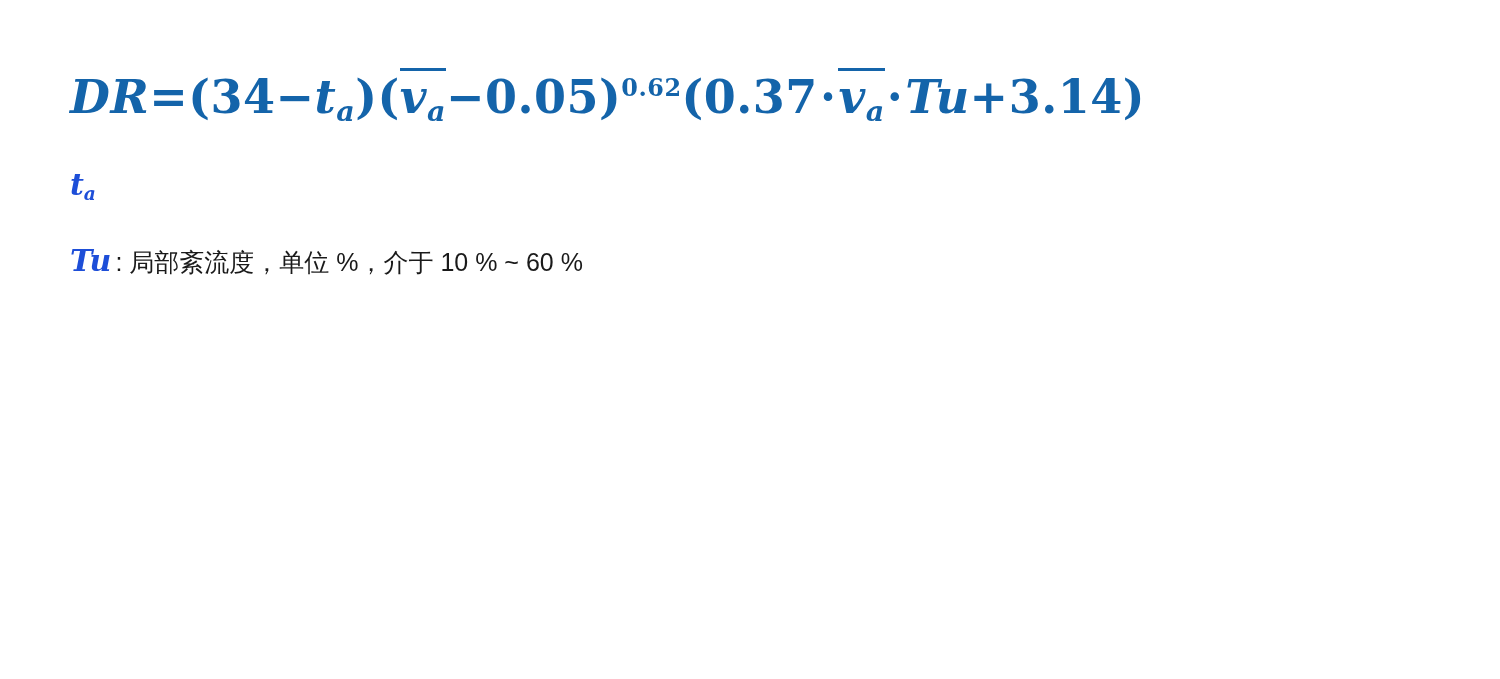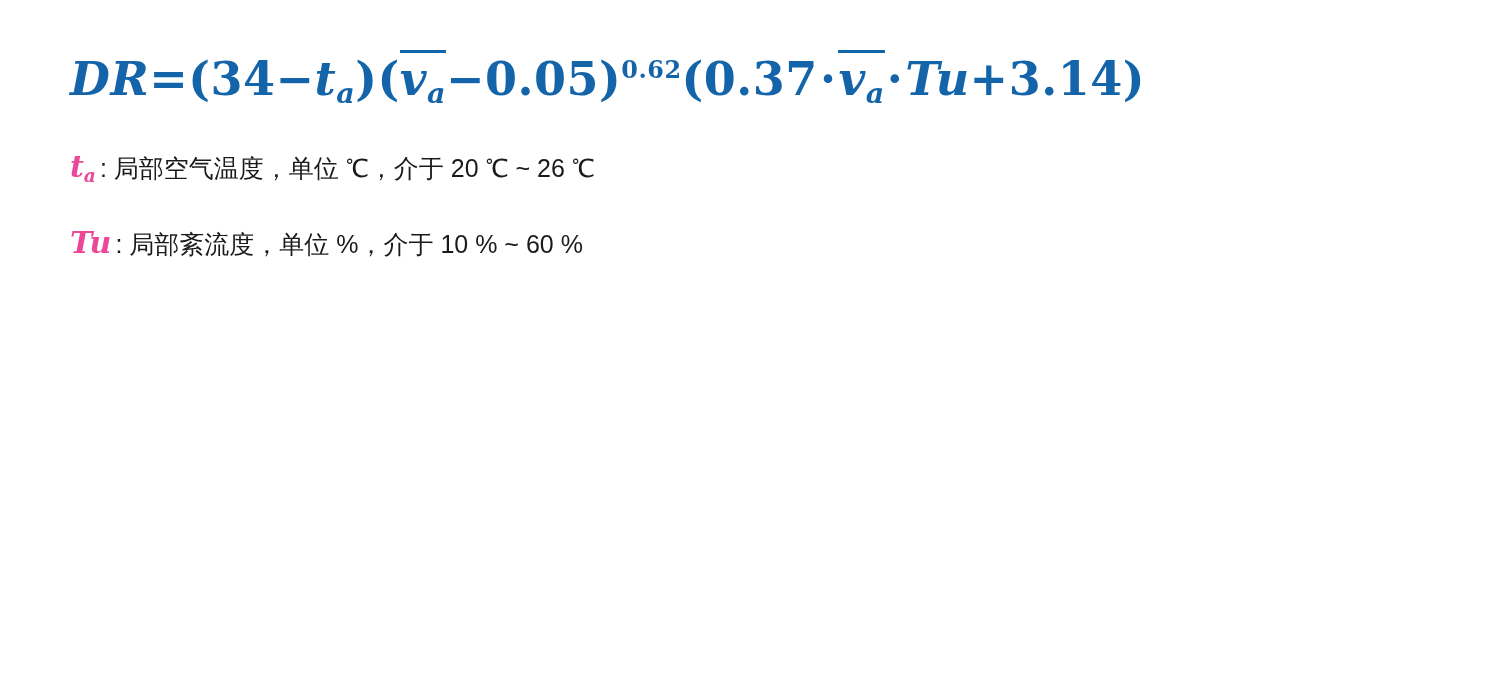--- a/index.html
+++ b/index.html
@@ -12,21 +12,21 @@
     background: #ffffff;
     font-family: "Liberation Sans", sans-serif;
     color: #1a1a1a;
     overflow: hidden;
   }
   .page {
     position: relative;
     width: 1500px;
     height: 679px;
     box-sizing: border-box;
-    padding: 24px 70px 0 70px;
+    padding: 42px 70px 0 70px;
   }
 
   
   .formula-line {
     color: #1464aa;
     font-family: "DejaVu Serif", serif;
     font-weight: bold;
     font-style: italic;
     font-size: 46px;
     letter-spacing: 0.5px;
@@ -69,21 +69,21 @@
   
   .def-row {
     display: flex;
     align-items: baseline;
     margin-bottom: 30px;
     font-size: 25px;
     line-height: 1.5;
     color: #1a1a1a;
   }
   .def-sym {
-    color: #ec4899;
+    color: #1d4ed8;
     font-family: "DejaVu Serif", serif;
     font-weight: bold;
     font-style: italic;
     font-size: 30px;
     margin-right: 4px;
     flex: none;
     white-space: nowrap;
   }
   .def-text {
     white-space: nowrap;
@@ -109,21 +109,20 @@
 <body>
 
 <div class="page">
 
   <div class="formula-line">
     <span>DR</span><span class="up">=</span><span class="up">(</span><span class="up">34</span><span class="up">−</span><span>t</span><span class="sub">a</span><span class="up">)</span><span class="up">(</span><span class="ovl"><span>v</span><span class="sub">a</span></span><span class="up">−</span><span class="up">0.05</span><span class="up">)</span><span class="sup">0.62</span><span class="up">(</span><span class="up">0.37</span><span class="dot">·</span><span class="ovl"><span>v</span><span class="sub">a</span></span><span class="dot">·</span><span>Tu</span><span class="up">+</span><span class="up">3.14</span><span class="up">)</span>
   </div>
 
   <div class="def-row">
     <span class="def-sym"><span>t</span><span class="sub">a</span></span>
-    <span class="def-text">: 局部空气温度，单位 ℃，介于 20 ℃ ~ 26 ℃</span>
   </div>
 
 
   <div class="def-row">
     <span class="def-sym"><span>Tu</span></span>
     <span class="def-text">: 局部紊流度，单位 %，介于 10 % ~ 60 %</span>
   </div>
 
 
 </div>

